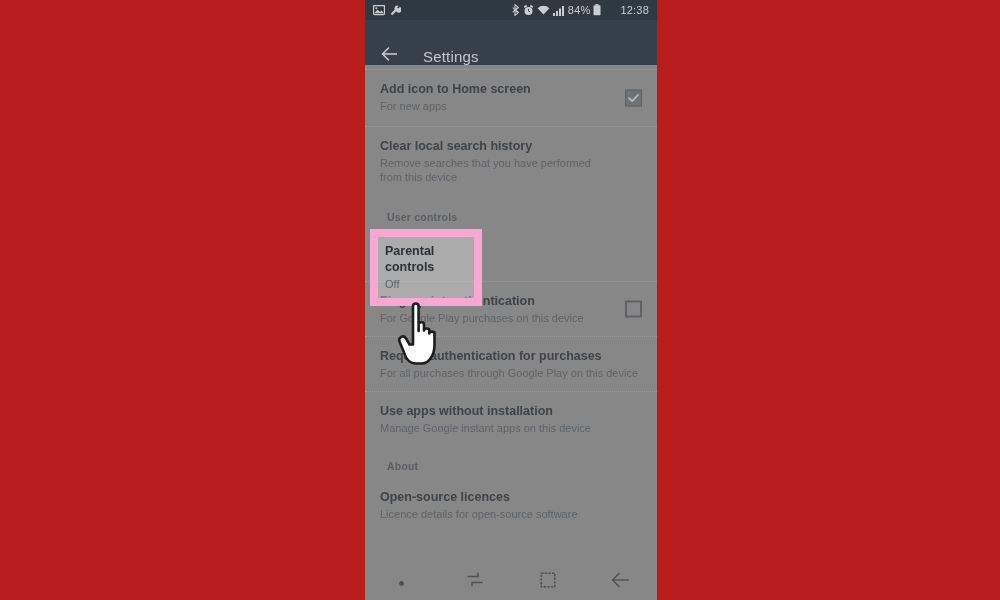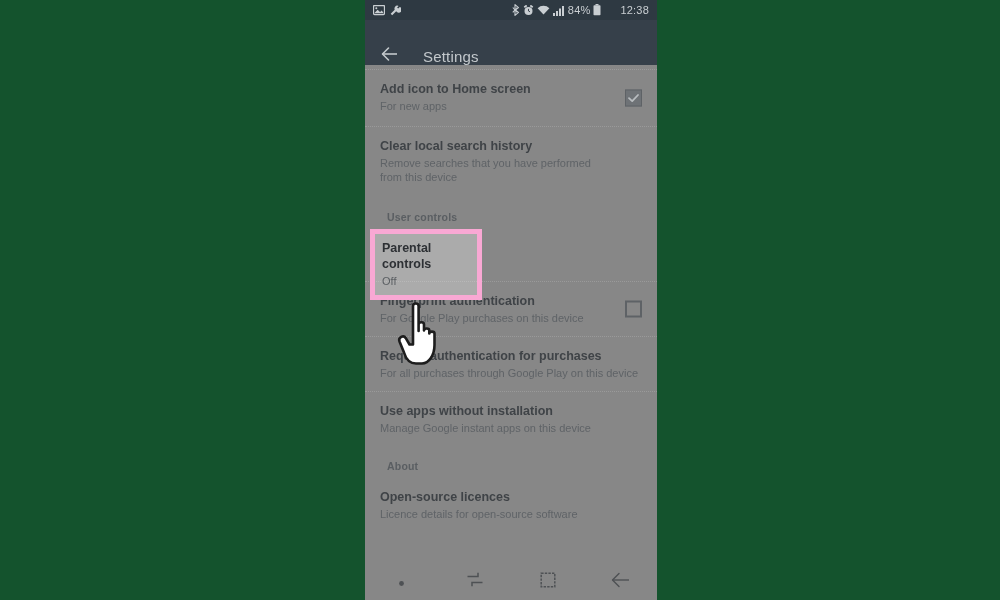--- a/index.html
+++ b/index.html
@@ -8,21 +8,21 @@
     width: 1000px;
     height: 600px;
     overflow: hidden;
     font-family: "Liberation Sans", sans-serif;
   }
 
   #page {
     position: relative;
     width: 1000px;
     height: 600px;
-    background: #14532d;
+    background: #b91c1c;
   }
 
   
   #phone {
     position: absolute;
     left: 365px;
     top: 0;
     width: 292px;
     height: 600px;
     background: #878787;
@@ -149,21 +149,21 @@
   }
   .ctl.checked svg { display: block; }
 
   
   #highlight-box {
     position: absolute;
     left: 5px;
     top: 0;
     right: auto;
     width: 112px;
-    border: 5px solid #f9a8d4;
+    border: 8px solid #f9a8d4;
     background: rgba(255,255,255,0.30);
     box-sizing: border-box;
     padding: 6px 7px 7px 7px;
     z-index: 5;
   }
   #highlight-box .row-title { color: #2d3034; }
   #highlight-box .row-sub { color: #5a5e62; }
 
   .hl-wrap {
     position: relative;

